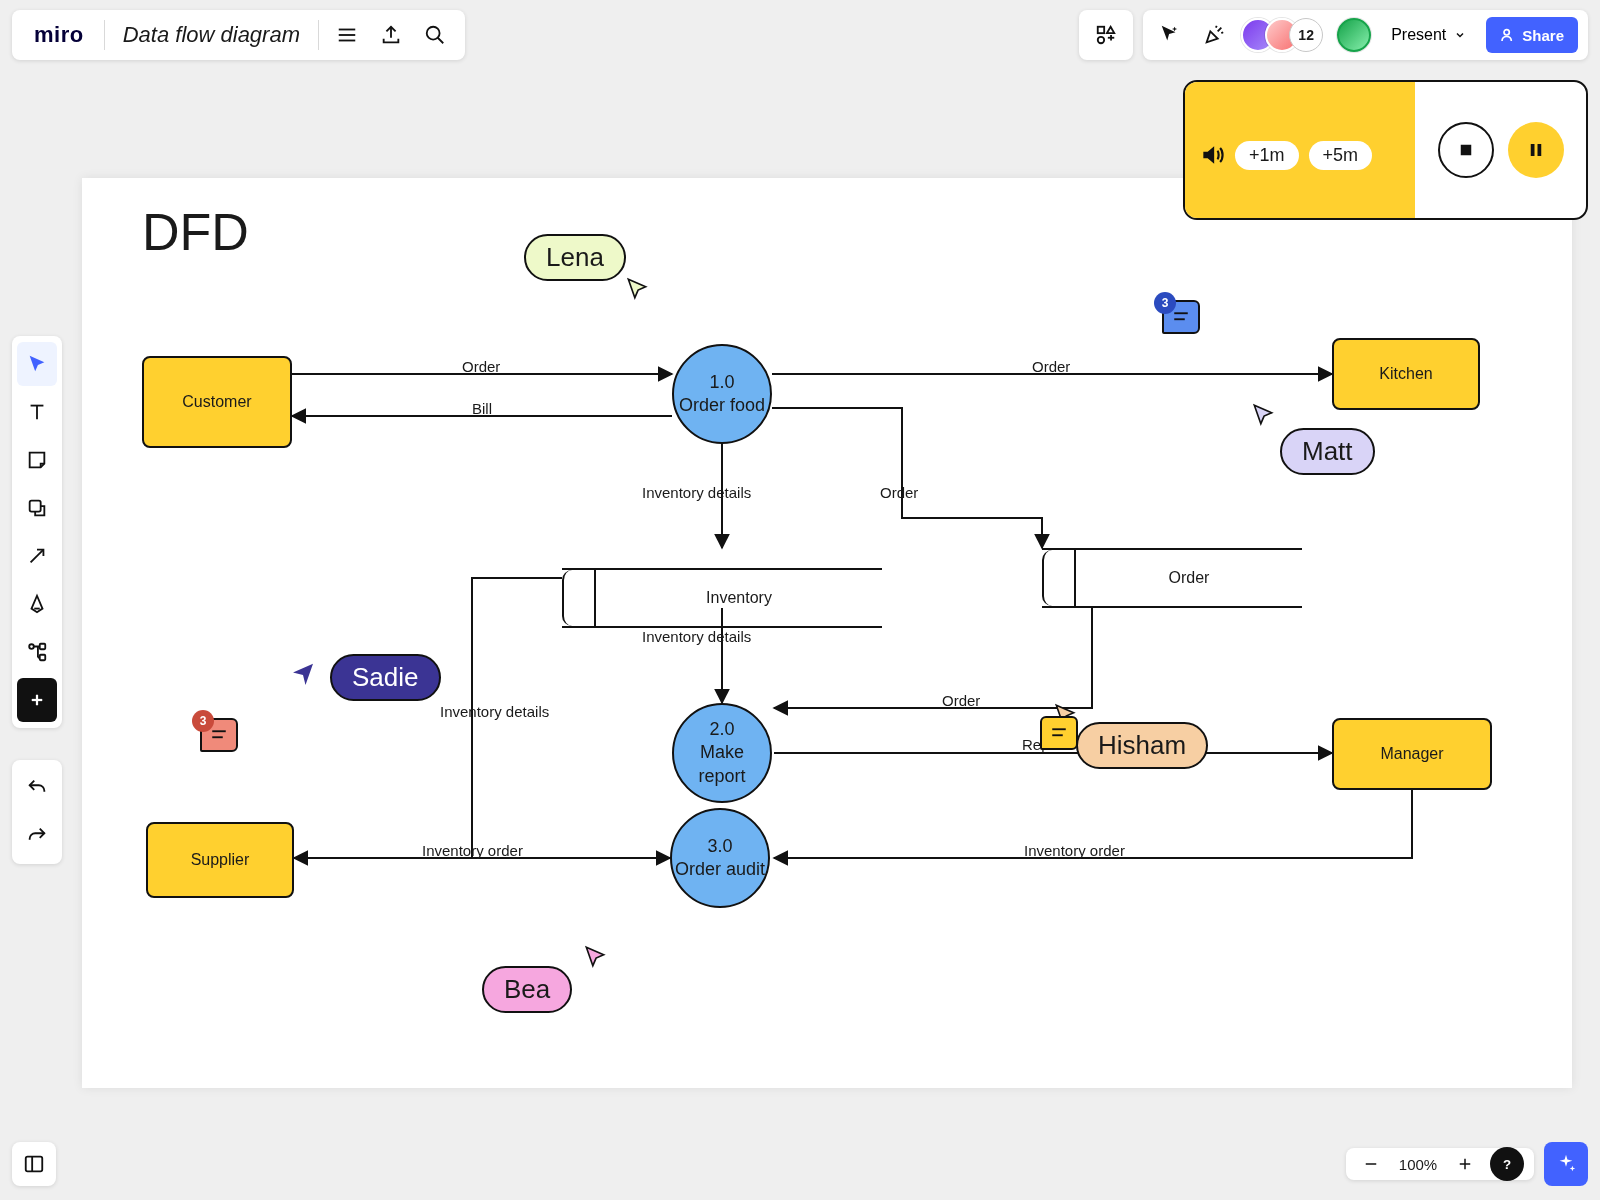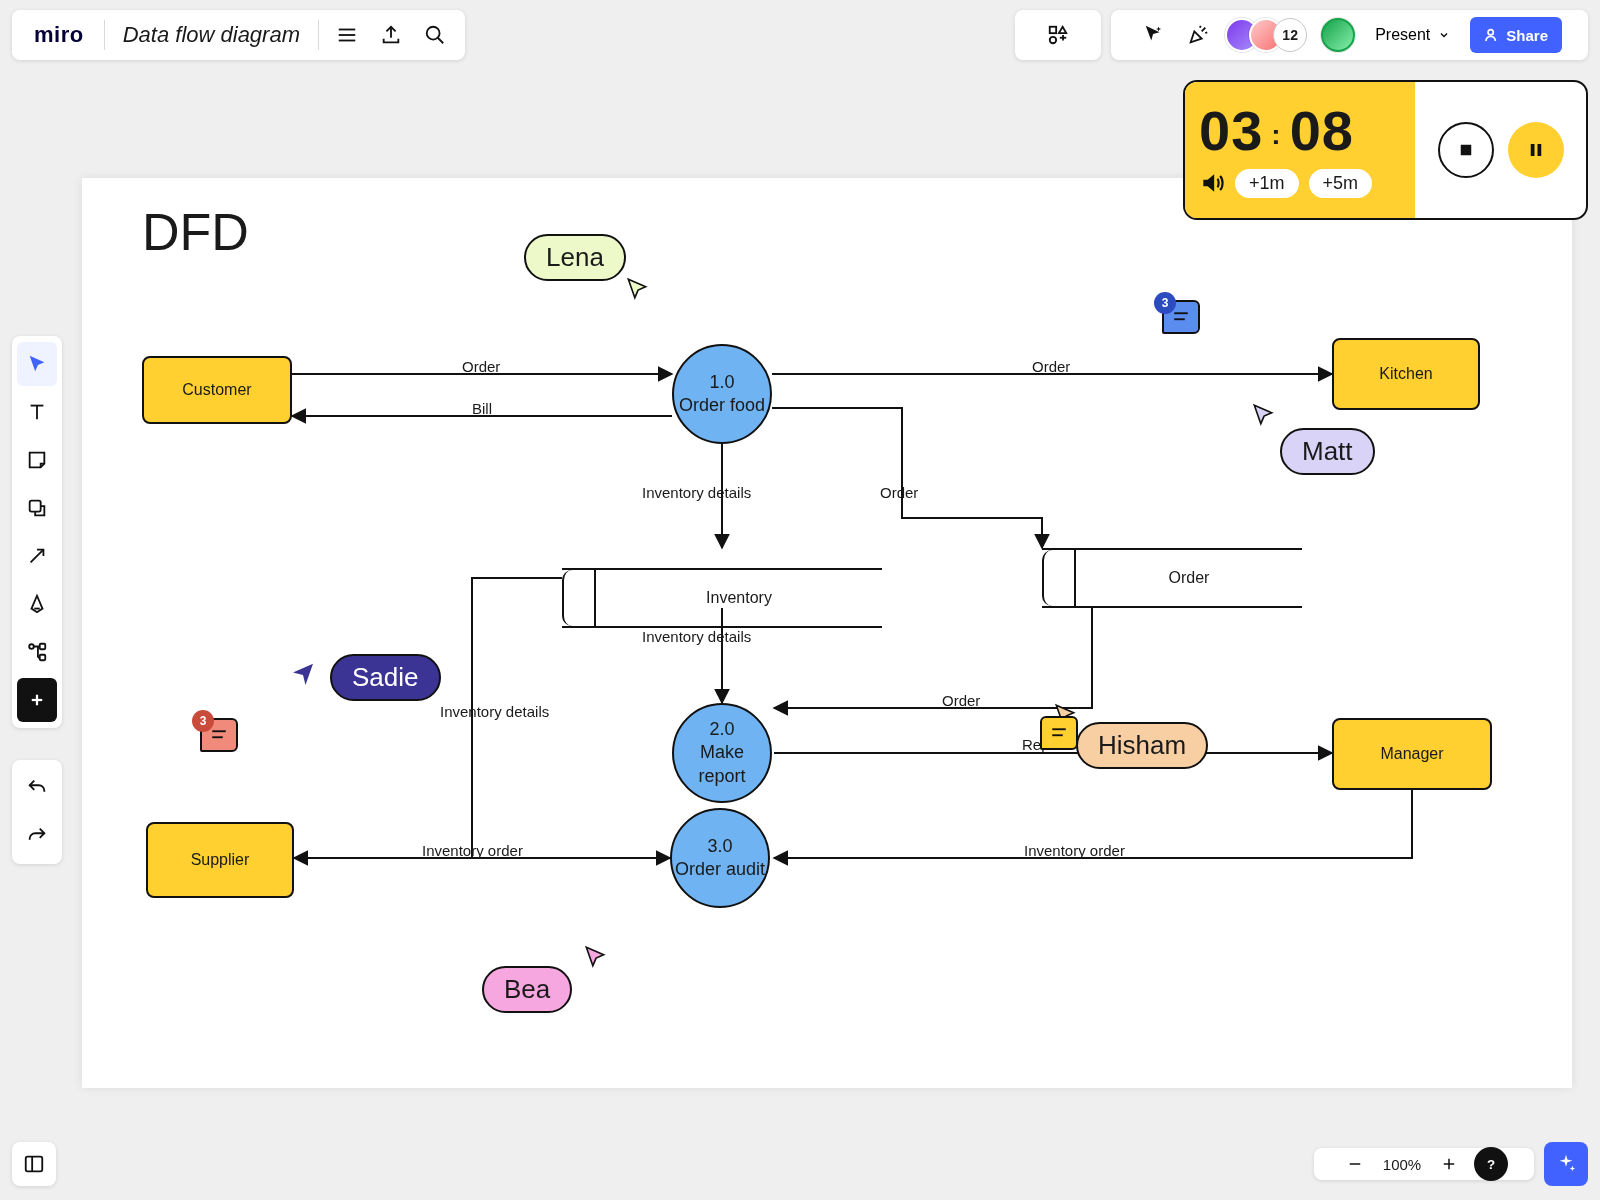--- a/index.html
+++ b/index.html
@@ -17,21 +17,21 @@
   html,body{margin:0;padding:0;width:1600px;height:1200px;background:var(--grey-bg);overflow:hidden;color:var(--ink);}
   svg{display:block;}
 
   
   .topbar-left{position:absolute;top:10px;left:12px;height:50px;background:var(--panel-bg);border-radius:8px;box-shadow:var(--shadow);display:flex;align-items:center;padding:0 8px;}
   .logo{font-weight:700;font-size:22px;letter-spacing:.5px;padding:0 14px;color:#050038;}
   .vdiv{width:1px;height:30px;background:var(--border);margin:0 6px;}
   .board-title{font-size:22px;font-weight:500;padding:0 12px;font-style:italic;}
   .icon-btn{width:44px;height:44px;border:none;background:transparent;border-radius:6px;display:flex;align-items:center;justify-content:center;cursor:pointer;}
   .topbar-right{position:absolute;top:10px;right:12px;height:50px;display:flex;align-items:center;gap:10px;}
-  .pill{background:var(--panel-bg);height:50px;border-radius:8px;box-shadow:var(--shadow);display:flex;align-items:center;padding:0 26px;gap:10px;}
+  .pill{background:var(--panel-bg);height:50px;border-radius:8px;box-shadow:var(--shadow);display:flex;align-items:center;padding:0 10px;gap:10px;}
   .avatar{width:34px;height:34px;border-radius:50%;border:2px solid #fff;box-shadow:0 0 0 1px rgba(0,0,0,.1);}
   .avatar-stack{display:flex;align-items:center;}
   .avatar-stack .avatar{margin-left:-10px;}
   .avatar-stack .avatar:first-child{margin-left:0;}
   .count-bubble{width:34px;height:34px;border-radius:50%;background:#fff;border:1px solid #c8c8c8;display:flex;align-items:center;justify-content:center;font-size:14px;font-weight:600;margin-left:-10px;}
   .present-btn{height:36px;border:none;background:transparent;font-size:16px;font-weight:500;display:flex;align-items:center;gap:8px;padding:0 10px;border-radius:6px;cursor:pointer;}
   .share-btn{height:36px;border:none;background:var(--share);color:#fff;border-radius:6px;padding:0 14px;font-size:15px;font-weight:600;display:flex;align-items:center;gap:6px;cursor:pointer;}
 
   
   .timer{position:absolute;top:80px;right:12px;width:405px;height:140px;background:var(--panel-bg);border:2px solid #111;border-radius:14px;display:flex;overflow:hidden;z-index:10;}
@@ -153,25 +153,20 @@
           <circle cx="10" cy="8" r="4"></circle>
           <path d="M3 21c0-4 3-7 7-7s7 3 7 7"></path>
         </svg>
       <span>Share</span>
     </button>
   </div>
 </div>
 
 <div class="timer">
   <div class="timer-left">
-    <div class="timer-time">
-      <span>03</span>
-      <span class="colon">:</span>
-      <span>08</span>
-    </div>
     <div class="timer-row2">
       <svg width="26" height="26" viewBox="0 0 24 24" fill="#111">
           <path d="M4 9v6h4l6 5V4l-6 5H4z"></path>
           <path d="M17 8c1.5 1.5 1.5 6.5 0 8" fill="none" stroke="#111" stroke-width="2"></path>
           <path d="M19.5 5.5c3 3 3 10 0 13" fill="none" stroke="#111" stroke-width="2"></path>
         </svg>
       <span class="mini-pill">+1m</span>
       <span class="mini-pill">+5m</span>
     </div>
   </div>
@@ -317,21 +312,21 @@
       <path d="M692 575 L1250 575" marker-end="url(#ah)"></path>
 
       <path d="M480 400 L390 400 L390 680 L588 680" marker-end="url(#ah)"></path>
 
       <line x1="588" y1="680" x2="212" y2="680" marker-end="url(#ah)"></line>
 
       <path d="M1330 610 L1330 680 L692 680" marker-end="url(#ah)"></path>
     </g>
   </svg>
 
-  <div class="ext-entity" style="left:60px;top:178px;width:150px;height:68px;">Customer</div>
+  <div class="ext-entity" style="left:60px;top:178px;width:150px;height:92px;">Customer</div>
   <div class="ext-entity" style="left:1250px;top:160px;width:148px;height:72px;">Kitchen</div>
   <div class="ext-entity" style="left:64px;top:644px;width:148px;height:76px;">Supplier</div>
   <div class="ext-entity" style="left:1250px;top:540px;width:160px;height:72px;">Manager</div>
 
   <div class="process" style="left:590px;top:166px;">
     <span class="pn">1.0</span>
     <span>Order food</span>
   </div>
   <div class="process" style="left:590px;top:525px;">
     <span class="pn">2.0</span>

